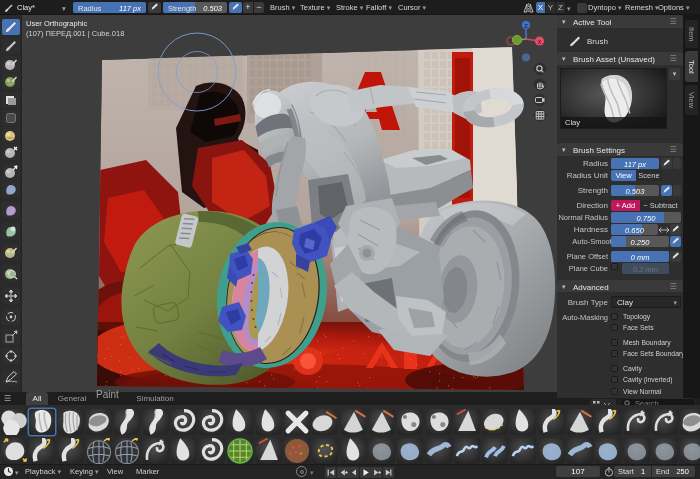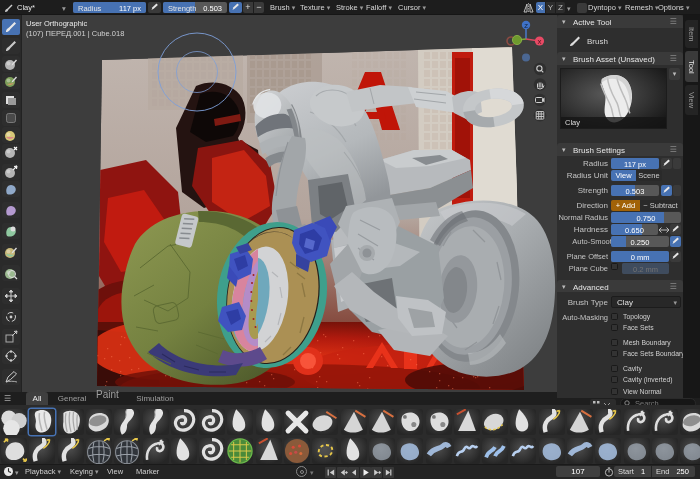--- a/index.html
+++ b/index.html
@@ -1,20 +1,20 @@
 <!DOCTYPE html>
 <html><head><meta charset="utf-8"><style>
 *{margin:0;padding:0;box-sizing:border-box;font-family:"Liberation Sans",sans-serif;}
 html,body{width:700px;height:479px;overflow:hidden;background:#111;}
 #app{position:relative;width:700px;height:479px;background:#1d1d1d;font-size:8px;}
 .abs{position:absolute;}
 .slider{position:absolute;height:11px;background:#585858;border-radius:2px;overflow:hidden;font-size:8px;}
 .sfill{position:absolute;left:0;top:0;bottom:0;background:#4772b3;}
 .slbl{position:absolute;left:5px;top:2.5px;color:#e4e4e4;line-height:7px;font-size:7.5px;}
-.sval{position:absolute;right:5px;top:2.5px;color:#fff;line-height:7px;font-size:7.5px;white-space:nowrap;}
+.sval{position:absolute;right:5px;top:2.5px;color:#fff;line-height:7px;font-size:7.5px;white-space:nowrap;font-style:italic;}
 .lbl{position:absolute;color:#c3c3c3;line-height:1;}
 .mnu{position:absolute;color:#d8d8d8;line-height:1;white-space:nowrap;font-size:7.5px;}
 .chk{position:absolute;width:7px;height:7px;background:#333;border:1px solid #191919;border-radius:1.5px;}
 </style></head><body>
 <div id="app">
 
 <svg class="abs" style="left:0;top:15px" width="557" height="377" viewBox="0 15 557 377">
 <defs>
 <linearGradient id="haze" x1="0" y1="0" x2="0" y2="1">
           <stop offset="0" stop-color="#c0b5ae"></stop>
@@ -923,21 +923,21 @@
 <div class="lbl" style="right:92px;top:187px">Strength</div>
 <div class="slider" style="left:611px;top:185px;width:48px">
       <div class="sfill" style="width:50%"></div>
       <div class="sval" style="right:auto;left:50%;transform:translateX(-50%)">0.503</div>
     </div>
 <div class="abs" style="left:661px;top:185px;width:11px;height:11px;background:#4772b3;border-radius:2px"><svg width="11" height="11" viewBox="0 0 11 11">
         <path d="M2.5,8 L3.5,5.2 L7.5,1.6 L8.9,3 L4.9,6.6 Z" fill="#e8e8e8"></path>
       </svg></div>
 <div class="abs" style="left:673px;top:185px;width:8px;height:11px;background:#3a3a3a;border-radius:2px"></div>
 <div class="lbl" style="right:92px;top:202px">Direction</div>
-<div class="abs" style="left:611px;top:200px;width:29px;height:11px;background:#a16207;border-radius:2px 0 0 2px;color:#fff;text-align:center;line-height:11px;font-size:7.5px">+ Add</div>
+<div class="abs" style="left:611px;top:200px;width:29px;height:11px;background:#be185d;border-radius:2px 0 0 2px;color:#fff;text-align:center;line-height:11px;font-size:7.5px">+ Add</div>
 <div class="abs" style="left:640px;top:200px;width:41px;height:11px;background:#2a2a2a;border-radius:0 2px 2px 0;color:#ccc;text-align:center;line-height:11px;font-size:7.5px">− Subtract</div>
 <div class="lbl" style="right:92px;top:214px;font-size:7.5px">Normal Radius</div>
 <div class="slider" style="left:611px;top:212px;width:70px">
       <div class="sfill" style="width:75%"></div>
       <div class="sval" style="right:auto;left:50%;transform:translateX(-50%)">0.750</div>
     </div>
 <div class="lbl" style="right:92px;top:226px">Hardness</div>
 <div class="slider" style="left:611px;top:224px;width:47px">
       <div class="sfill" style="width:65%"></div>
       <div class="sval" style="right:auto;left:50%;transform:translateX(-50%)">0.650</div>

